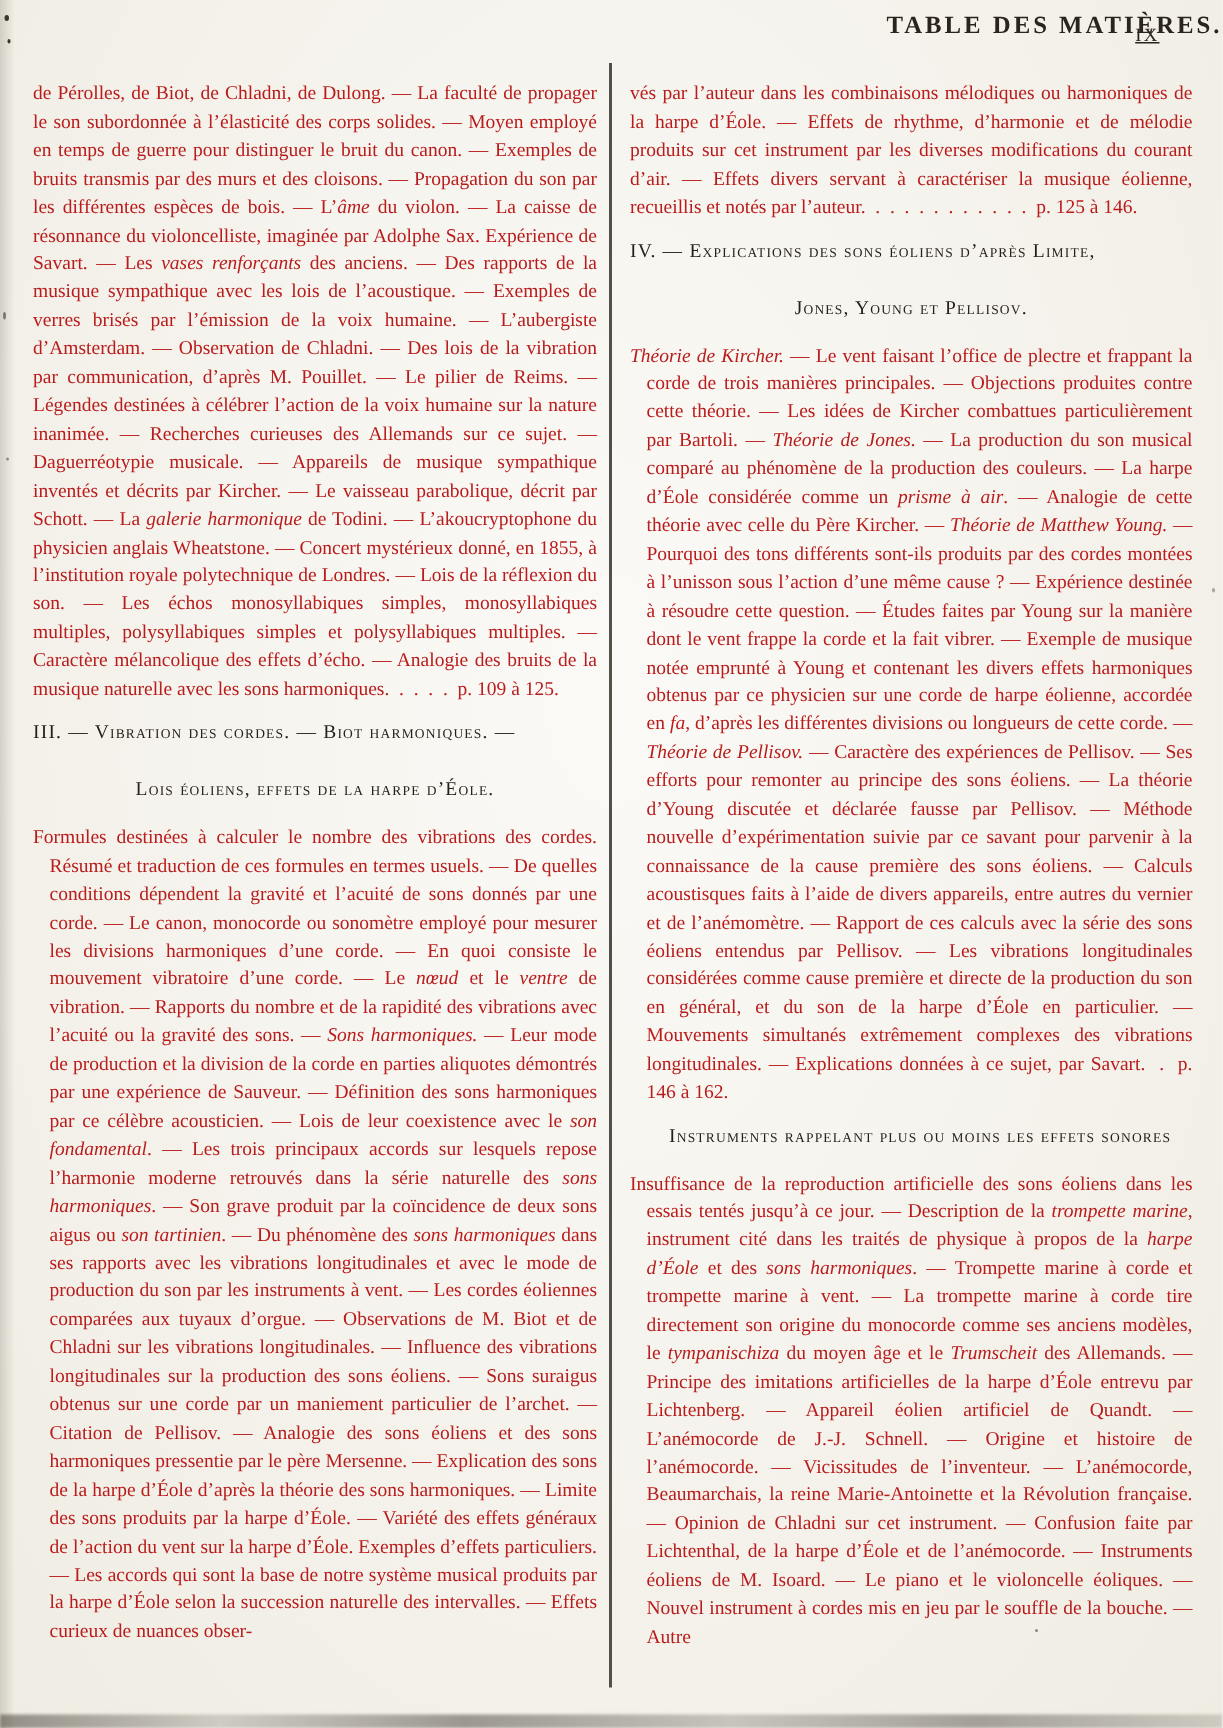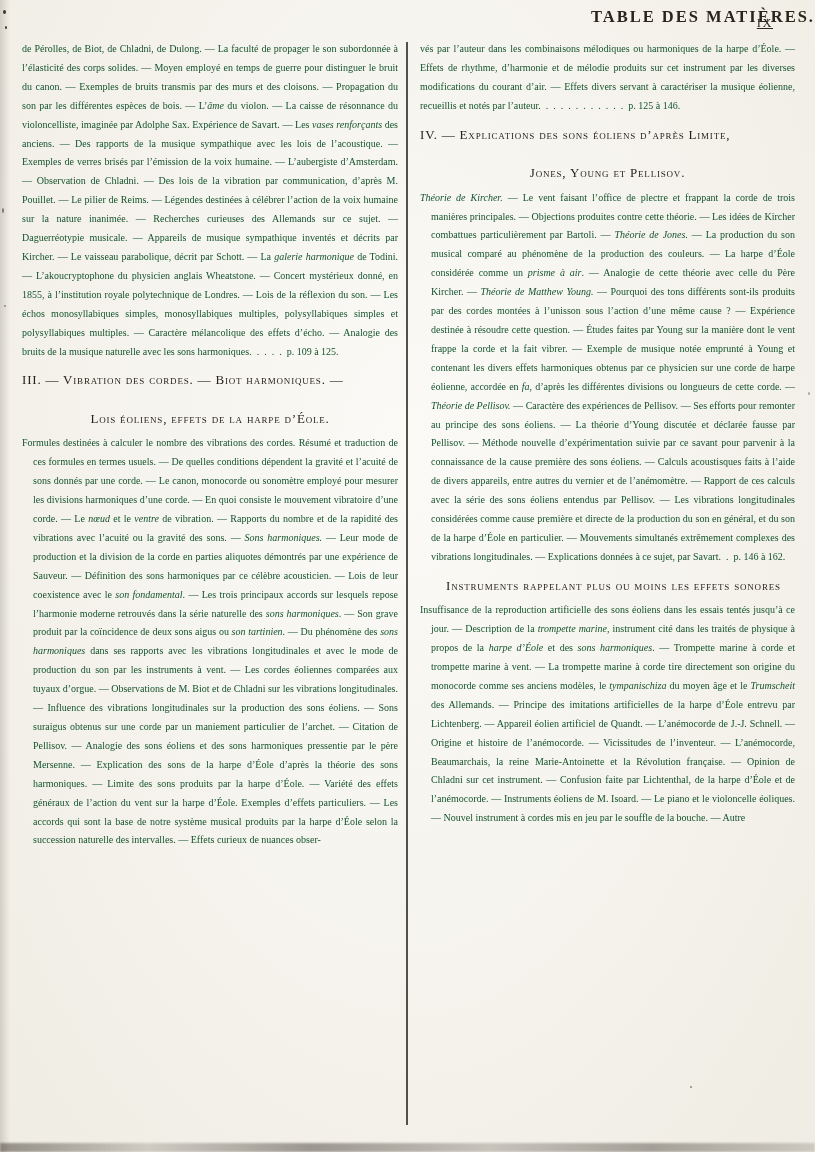--- a/index.html
+++ b/index.html
@@ -22,24 +22,24 @@
   .col{
     position:absolute;top:40px;
   }
   .col-left{left:22px;width:376px;}
   .col-right{left:420px;width:375px;}
   .col-divider{
     position:absolute;left:406px;top:42px;height:1083px;width:1.5px;
     background:#37322a;opacity:.85;
   }
   .para{
-    margin:0 0 2px 0;
-    font-size:10px;line-height:18.9px;
+    margin:13px 0 2px 0;
+    font-size:13px;line-height:18.9px;
     text-align:justify;
-    color:#14532d;
+    color:#b91c1c;
   }
   .para.entry{padding-left:11px;text-indent:-11px;}
   .para i{font-style:italic;}
   .heading{
     font-variant:small-caps;
     font-size:13px;line-height:18.5px;letter-spacing:.8px;
     margin:10px 0 6px 0;
     color:#241f18;
   }
   .hline.left{text-align:left;}

